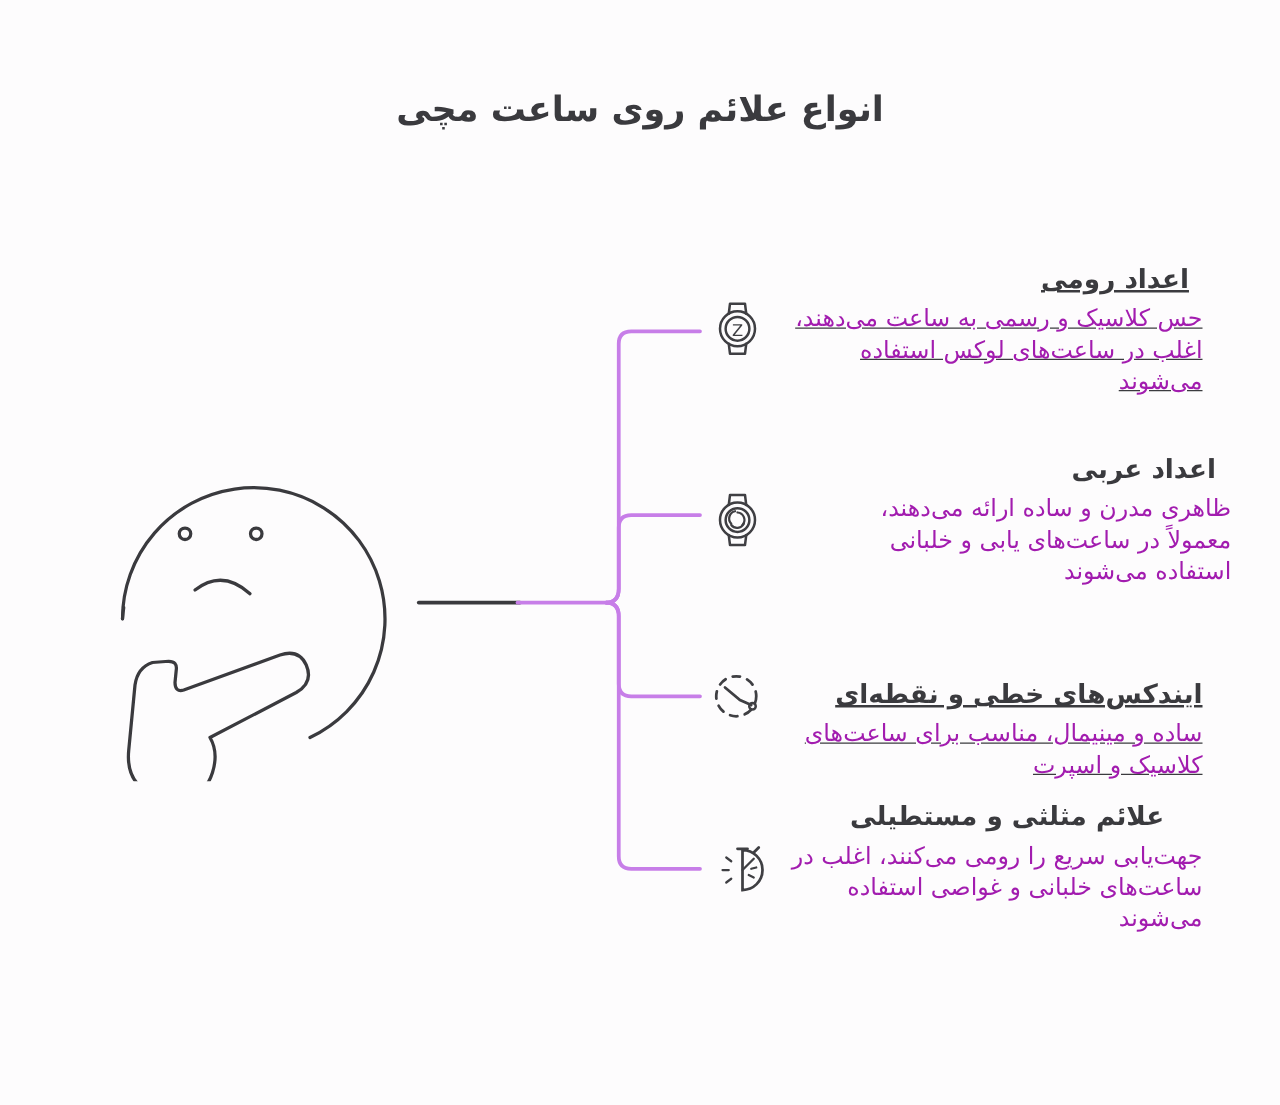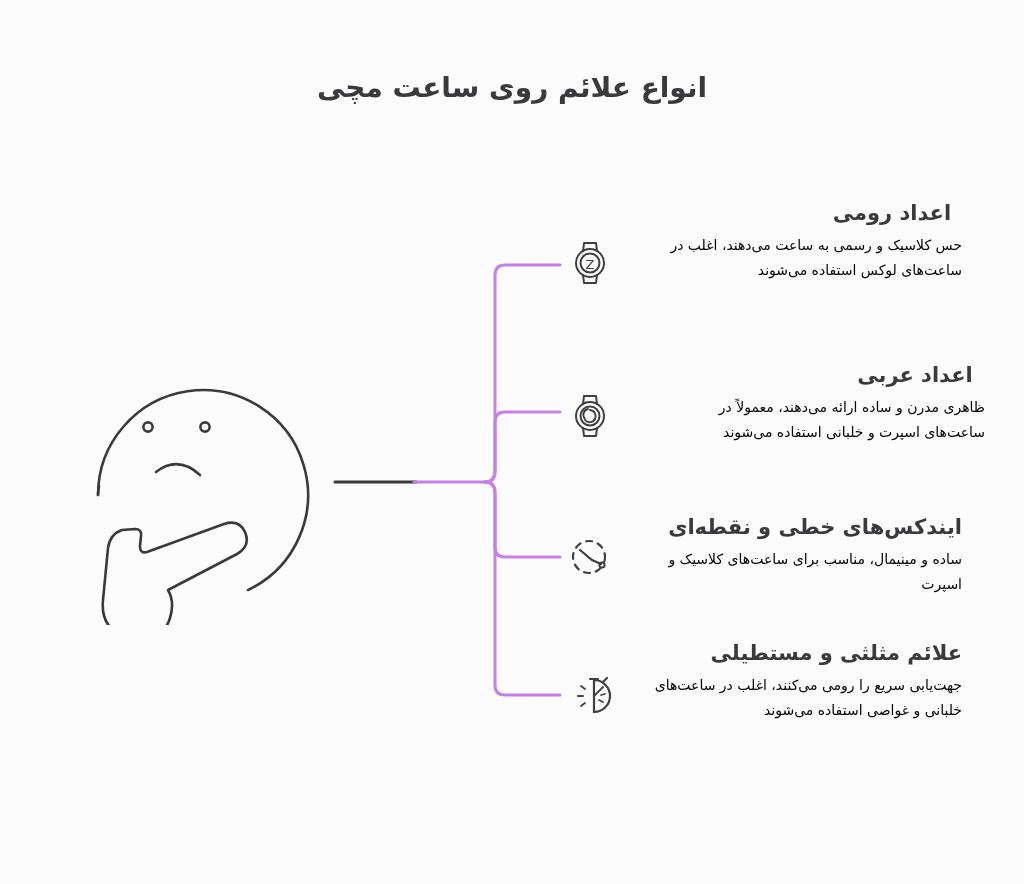--- a/index.html
+++ b/index.html
@@ -66,44 +66,44 @@
     height: 48px;
   }
   .branch-head {
     font-size: 21px;
     font-weight: bold;
     color: #3a3a3e;
     line-height: 30px;
     white-space: nowrap;
   }
   .branch-body {
-    font-size: 14px;
+    font-size: 19px;
     font-weight: normal;
-    color: #000000;
+    color: #a21caf;
     line-height: 25px;
   }
 
   
-  #branch-1 { left: 632px; top: 198px; width: 330px; }
+  #branch-1 { left: 632px; top: 208px; width: 330px; text-decoration: underline; }
   #branch-1 .branch-head { text-align: center; padding-left: 190px; }
   #branch-1 .branch-body { margin-top: 5px; }
   #icon-1 { left: 566px; top: 239px; }
 
   #branch-2 { left: 655px; top: 360px; width: 330px; }
   #branch-2 .branch-head { text-align: center; padding-left: 190px; }
   #branch-2 .branch-body { margin-top: 5px; }
   #icon-2 { left: 566px; top: 392px; }
 
-  #branch-3 { left: 632px; top: 512px; width: 330px; }
+  #branch-3 { left: 632px; top: 540px; width: 330px; text-decoration: underline; }
   #branch-3 .branch-head { text-align: right; }
   #branch-3 .branch-body { margin-top: 5px; text-align: right; }
   #icon-3 { left: 566px; top: 534px; }
 
   #branch-4 { left: 632px; top: 638px; width: 330px; }
-  #branch-4 .branch-head { text-align: right; padding-left: 48px; }
+  #branch-4 .branch-head { text-align: left; padding-left: 48px; }
   #branch-4 .branch-body { margin-top: 5px; }
   #icon-4 { left: 570px; top: 672px; }
 </style>
 </head>
 <body>
 
 <div id="canvas">
 
   <div class="page-title">انواع علائم روی ساعت مچی</div>
 
@@ -173,21 +173,21 @@
       <circle cx="24" cy="24" r="9.5"></circle>
       <path d="M 17 12 L 18 4 L 30 4 L 31 12"></path>
       <path d="M 17 36 L 18 44 L 30 44 L 31 36"></path>
       <path d="M 24 18 a 6 6 0 0 1 4 10" stroke-width="1.8"></path>
       <path d="M 19 27 a 6 6 0 0 1 3 -10" stroke-width="1.8"></path>
       <path d="M 29 27 a 6 6 0 0 1 -10 1" stroke-width="1.8"></path>
     </g>
   </svg>
   <div class="branch" id="branch-2">
     <div class="branch-head">اعداد عربی</div>
-    <div class="branch-body">ظاهری مدرن و ساده ارائه می‌دهند، معمولاً در ساعت‌های اسپرت و خلبانی استفاده می‌شوند</div>
+    <div class="branch-body">ظاهری مدرن و ساده ارائه می‌دهند، معمولاً در ساعت‌های یابی و خلبانی استفاده می‌شوند</div>
   </div>
 
   <svg id="icon-3" class="branch-icon" viewBox="0 0 48 48" fill="none">
     <g stroke="#3f3f43" stroke-width="2.2" stroke-linecap="round" fill="none">
       <circle cx="23" cy="23" r="16" stroke-dasharray="6 6"></circle>
       <path d="M 14 16 L 26 26 L 35 30"></path>
       <circle cx="36" cy="31" r="2.6" stroke-width="2"></circle>
     </g>
   </svg>
   <div class="branch" id="branch-3">

